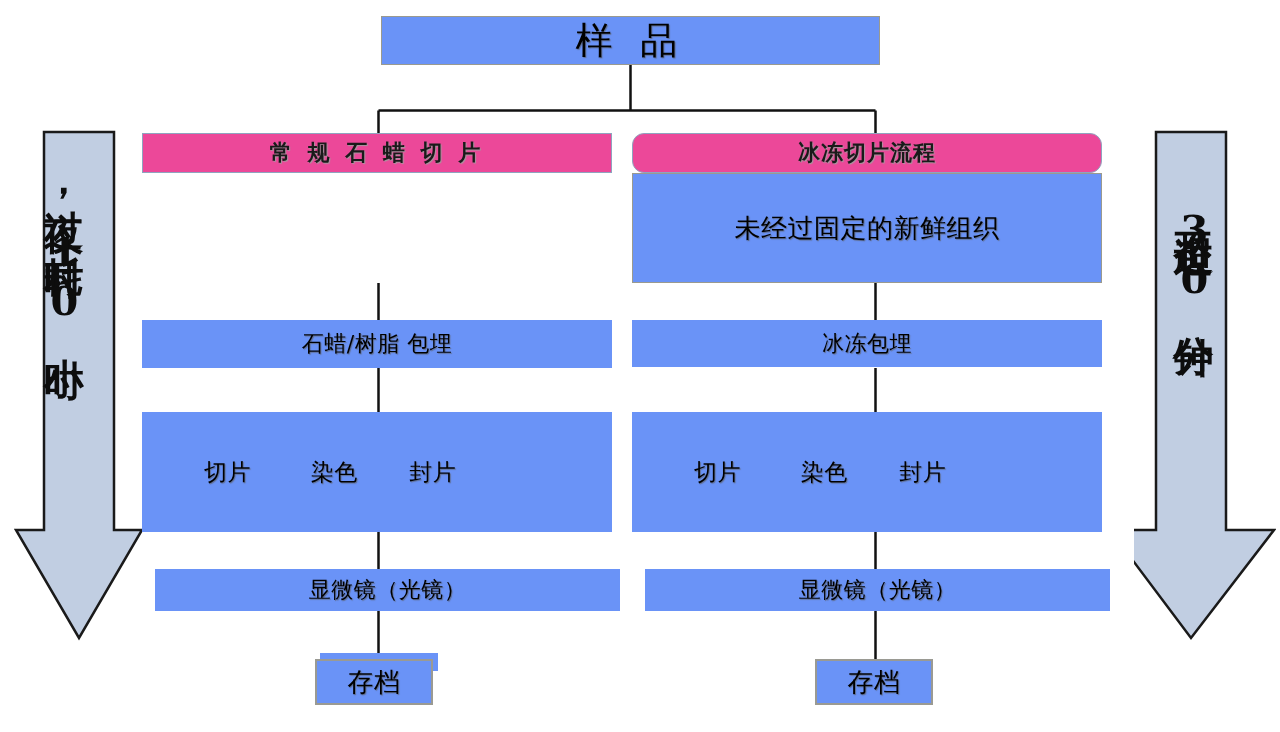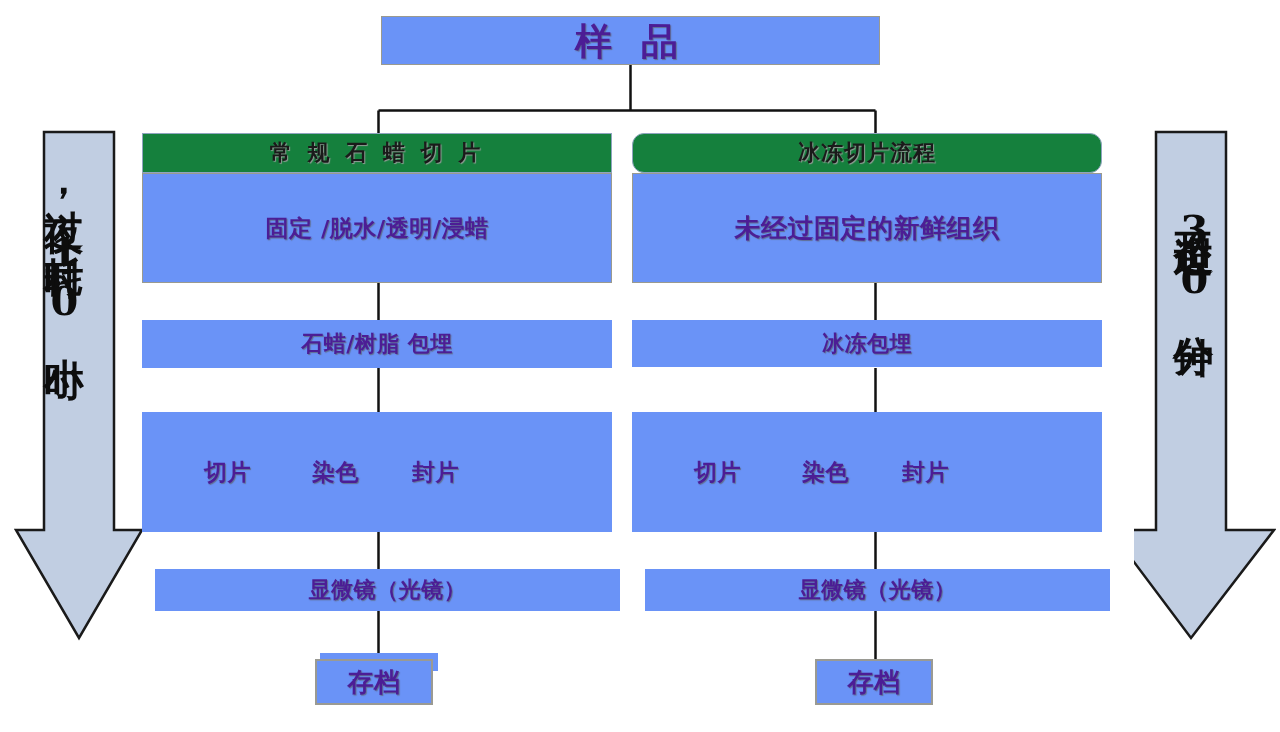--- a/index.html
+++ b/index.html
@@ -33,22 +33,22 @@
   
   .node {
     position: absolute;
     z-index: 3;
     box-sizing: border-box;
     display: flex;
     align-items: center;
     justify-content: center;
     background: #6a93f7;
     border: 1px solid #9a9a8f;
-    color: #4c1d95;
-    font-weight: 700;
+    color: #000000;
+    font-weight: 400;
     letter-spacing: 0.5px;
     text-shadow: 1px 1px 1px rgba(90,90,90,0.65);
     white-space: nowrap;
   }
   .node.serif {
     font-family: "DejaVu Serif", "Liberation Serif", serif;
   }
   .node.noborder { border: none; justify-content: center; }
 
   
@@ -63,21 +63,21 @@
     border: 1px solid #9a9a8f;
   }
   #title-box .ttl {
     position: relative;
     top: -2px;
     line-height: 52px;
   }
 
   
   .hdr {
-    background: #15803d;
+    background: #ec4899;
     color: #1a1a1a;
     border: 1px solid #8fa4bf;
     font-size: 22px;
     letter-spacing: 4px;
     text-shadow: 1px 1px 1px rgba(160,160,160,0.9);
     font-weight: 700;
   }
   .hdr.tight { letter-spacing: 1px; }
 
   #hdr-left  { left: 142px; top: 133px; width: 470px; height: 40px; }
@@ -174,23 +174,20 @@
     <span class="ttl">样  品</span>
   </div>
 
   <div class="node serif hdr" id="hdr-left">
     <span>常 规 石 蜡 切 片</span>
   </div>
   <div class="node serif hdr tight" id="hdr-right">
     <span>冰冻切片流程</span>
   </div>
 
-  <div class="node serif" id="step-l1">
-    <span>固定 /脱水/透明/浸蜡</span>
-  </div>
   <div class="node serif" id="step-r1">
     <span>未经过固定的新鲜组织</span>
   </div>
 
   <div class="node serif noborder" id="step-l2">
     <span>石蜡/树脂 包埋</span>
   </div>
   <div class="node serif noborder" id="step-r2">
     <span>冰冻包埋</span>
   </div>

